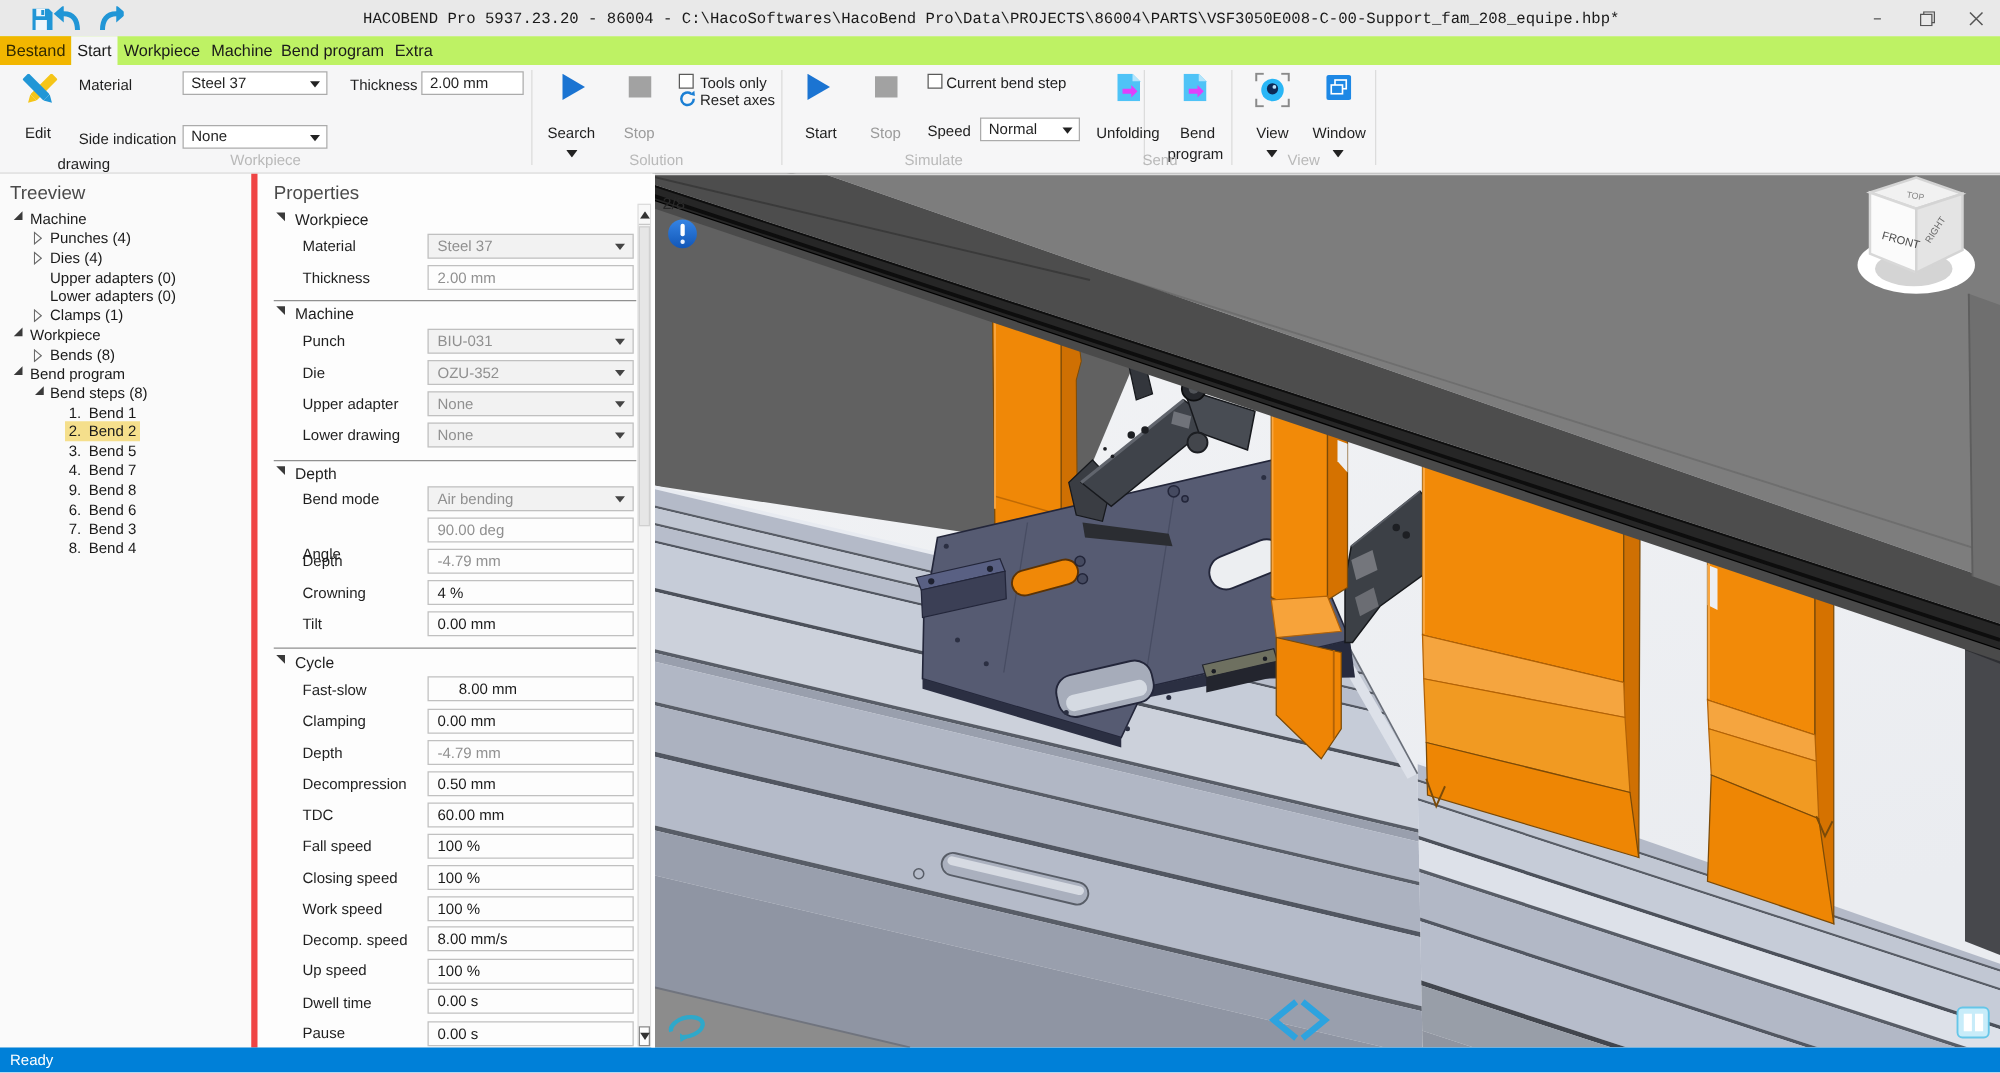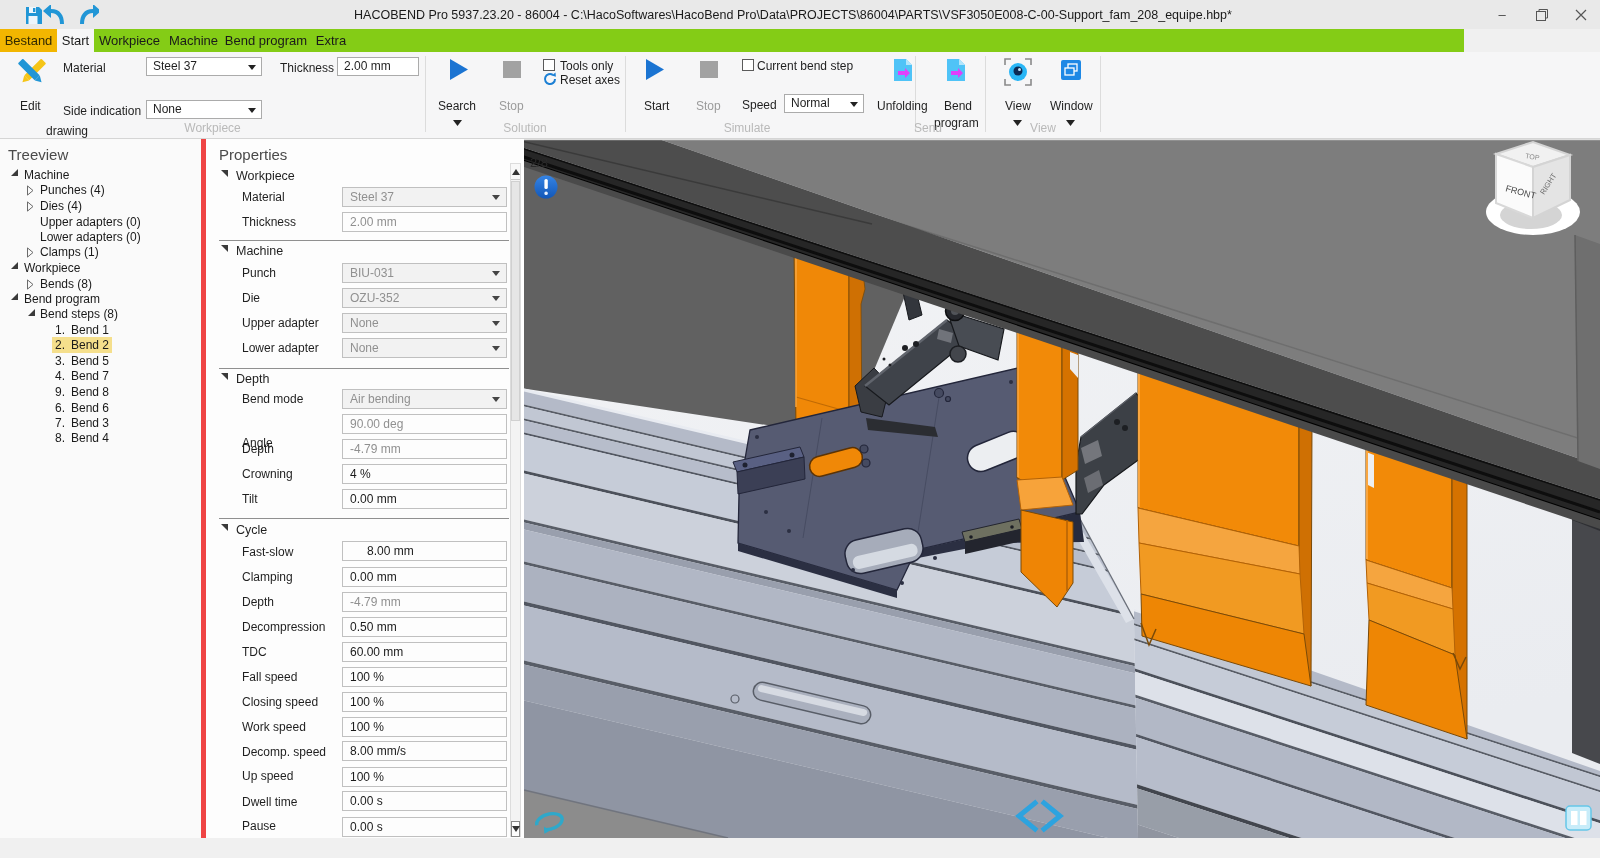--- a/index.html
+++ b/index.html
@@ -1,26 +1,26 @@
 <!DOCTYPE html>
 <html><head>
 <meta charset="utf-8">
 <style>
 * { margin:0; padding:0; box-sizing:border-box; }
 html,body { width:1600px; height:858px; overflow:hidden; font-family:"Liberation Sans", sans-serif; }
 #app { position:relative; width:1600px; height:858px; background:#f0f0f0; }
 .abs { position:absolute; }
 
 
-#titlebar { position:absolute; left:0; top:0; width:1600px; height:29px; background:#e9e9e9; }
+#titlebar { position:absolute; left:0; top:0; width:1600px; height:29px; background:#e9e9e9;font-family:Liberation Mono, monospace; }
 #title-text { position:absolute; left:0; top:8px; width:1586px; text-align:center; font-size:12.5px; color:#1a1a1a; }
 .winbtn { position:absolute; top:0; width:44px; height:29px; color:#444; text-align:center; line-height:29px; font-size:13px; }
 
 
-#menubar { position:absolute; left:0; top:29px; width:1464px; height:23px; background:#84cc16; }
+#menubar { position:absolute; left:0; top:29px; width:1600px; height:23px; background:#bef264; }
 .tab { position:absolute; top:0; height:23px; line-height:23px; font-size:13px; color:#1a1a1a; text-align:center; }
 #tab-bestand { left:0; width:57px; background:#f2b600; color:#332a00; }
 #tab-start { background:#f6f6f7; }
 
 
 #ribbon { position:absolute; left:0; top:52px; width:1600px; height:87px; background:#f6f6f7; border-bottom:1px solid #d5d5d5; }
 .rlabel { position:absolute; font-size:12px; color:#1f1f1f; }
 .rgray { color:#9b9b9b; }
 .glabel { position:absolute; font-size:12px; color:#b9b9b9; text-align:center; }
 .rsep { position:absolute; top:4px; width:1px; height:76px; background:#dcdcdc; }
@@ -224,21 +224,21 @@
     <div class="pbox gray" style="left:136px;top:73px;">2.00 mm</div>
     <div class="psep" style="left:13px;top:101px;"></div>
     <div class="sexp" style="left:15px;top:106px;"></div>
     <div class="psec" style="left:30px;top:105px;">Machine</div>
     <div class="prow-label" style="left:36px;top:127px;">Punch</div>
     <div class="pbox dd gray" style="left:136px;top:124px;">BIU-031<span class="arr"></span></div>
     <div class="prow-label" style="left:36px;top:152px;">Die</div>
     <div class="pbox dd gray" style="left:136px;top:149px;">OZU-352<span class="arr"></span></div>
     <div class="prow-label" style="left:36px;top:177px;">Upper adapter</div>
     <div class="pbox dd gray" style="left:136px;top:174px;">None<span class="arr"></span></div>
-    <div class="prow-label" style="left:36px;top:202px;">Lower adapter</div>
+    <div class="prow-label" style="left:36px;top:202px;">Lower drawing</div>
     <div class="pbox dd gray" style="left:136px;top:199px;">None<span class="arr"></span></div>
     <div class="psep" style="left:13px;top:229px;"></div>
     <div class="sexp" style="left:15px;top:234px;"></div>
     <div class="psec" style="left:30px;top:233px;">Depth</div>
     <div class="prow-label" style="left:36px;top:253px;">Bend mode</div>
     <div class="pbox dd gray" style="left:136px;top:250px;">Air bending<span class="arr"></span></div>
     <div class="prow-label" style="left:36px;top:283px;margin-top:14px;">Angle</div>
     <div class="pbox gray" style="left:136px;top:275px;">90.00 deg</div>
     <div class="prow-label" style="left:36px;top:303px;">Depth</div>
     <div class="pbox gray" style="left:136px;top:300px;">-4.79 mm</div>
@@ -468,13 +468,14 @@
         <path d="M14 683 a13 7.5 0 1 1 6 6" fill="none" stroke="#2fa8ca" stroke-width="3.4"></path>
         <path d="M19 693 l6 -1.5 l-4.5 -5.5 z" fill="#2fa8ca"></path>
       </g>
     <path d="M513 664 L497 677 L513 690" fill="none" stroke="#2da3df" stroke-width="5" stroke-linecap="square" stroke-linejoin="miter"></path>
     <path d="M522 664 L538 677 L522 690" fill="none" stroke="#2da3df" stroke-width="5" stroke-linecap="square" stroke-linejoin="miter"></path>
     <rect x="1044" y="667" width="25" height="24" rx="4" fill="#c8ecf9" stroke="#66c6e8" stroke-width="1.5"></rect>
     <rect x="1049" y="672" width="6.5" height="14" fill="#ffffff"></rect>
     <rect x="1058" y="672" width="6.5" height="14" fill="#ffffff"></rect>
   </svg>
 
+  <div id="statusbar">Ready</div>
 </div>
 
 </body></html>

